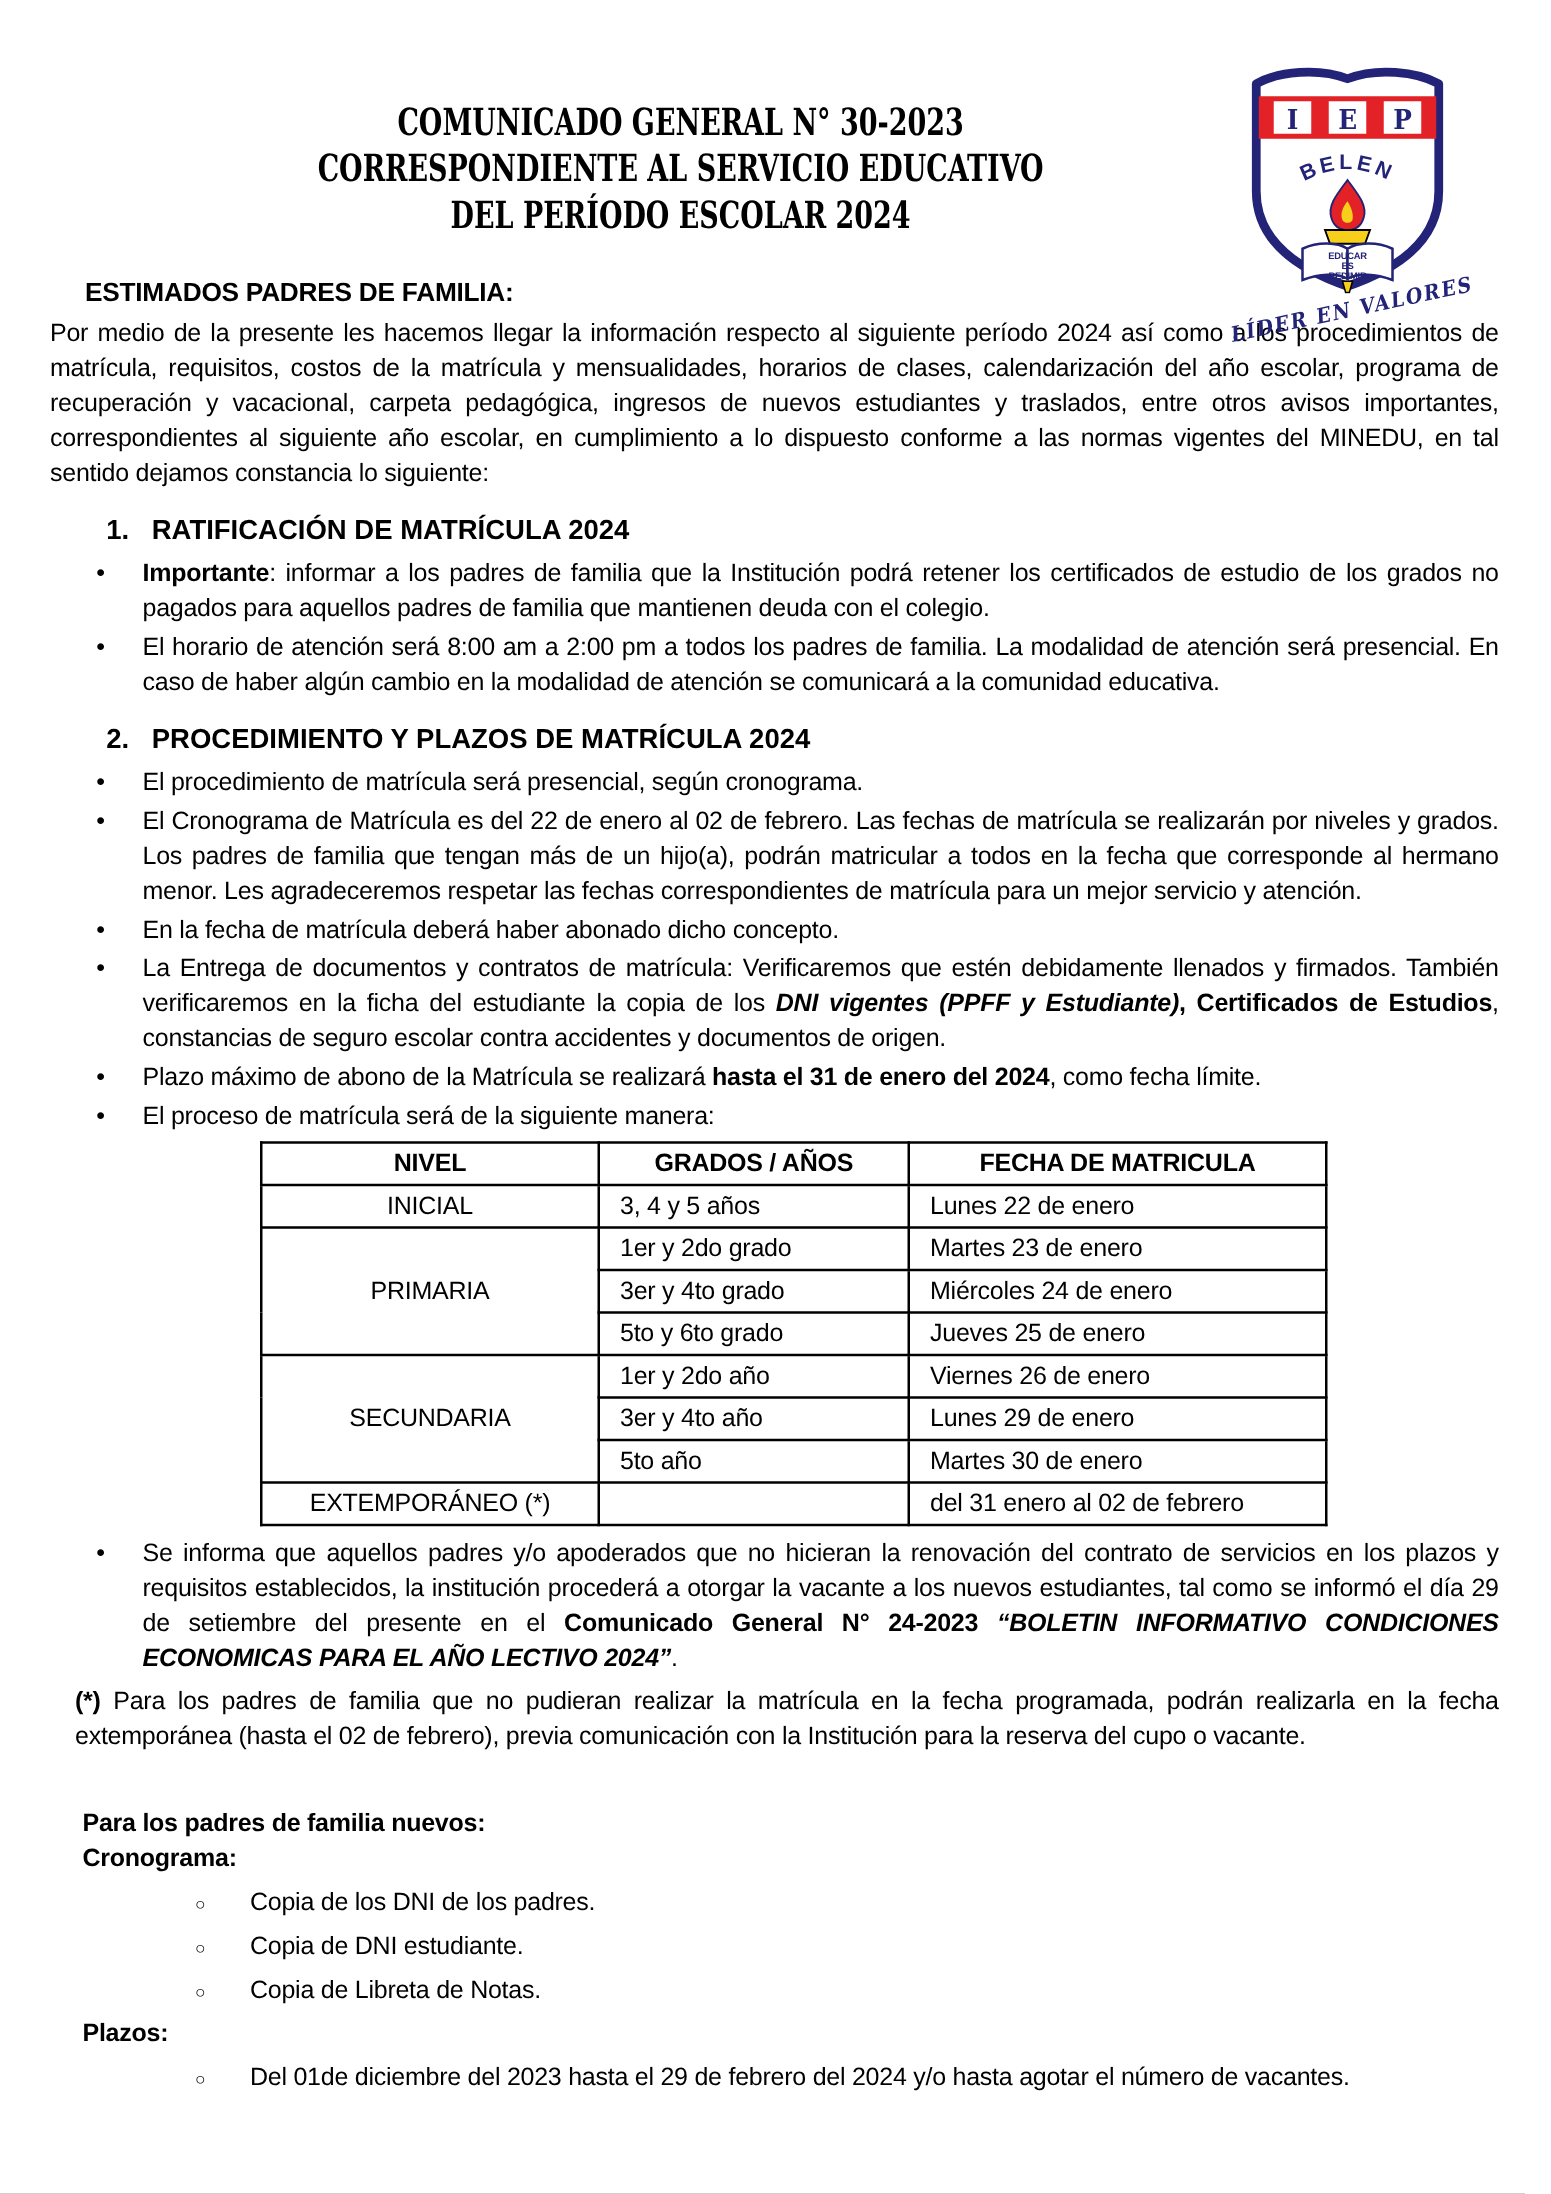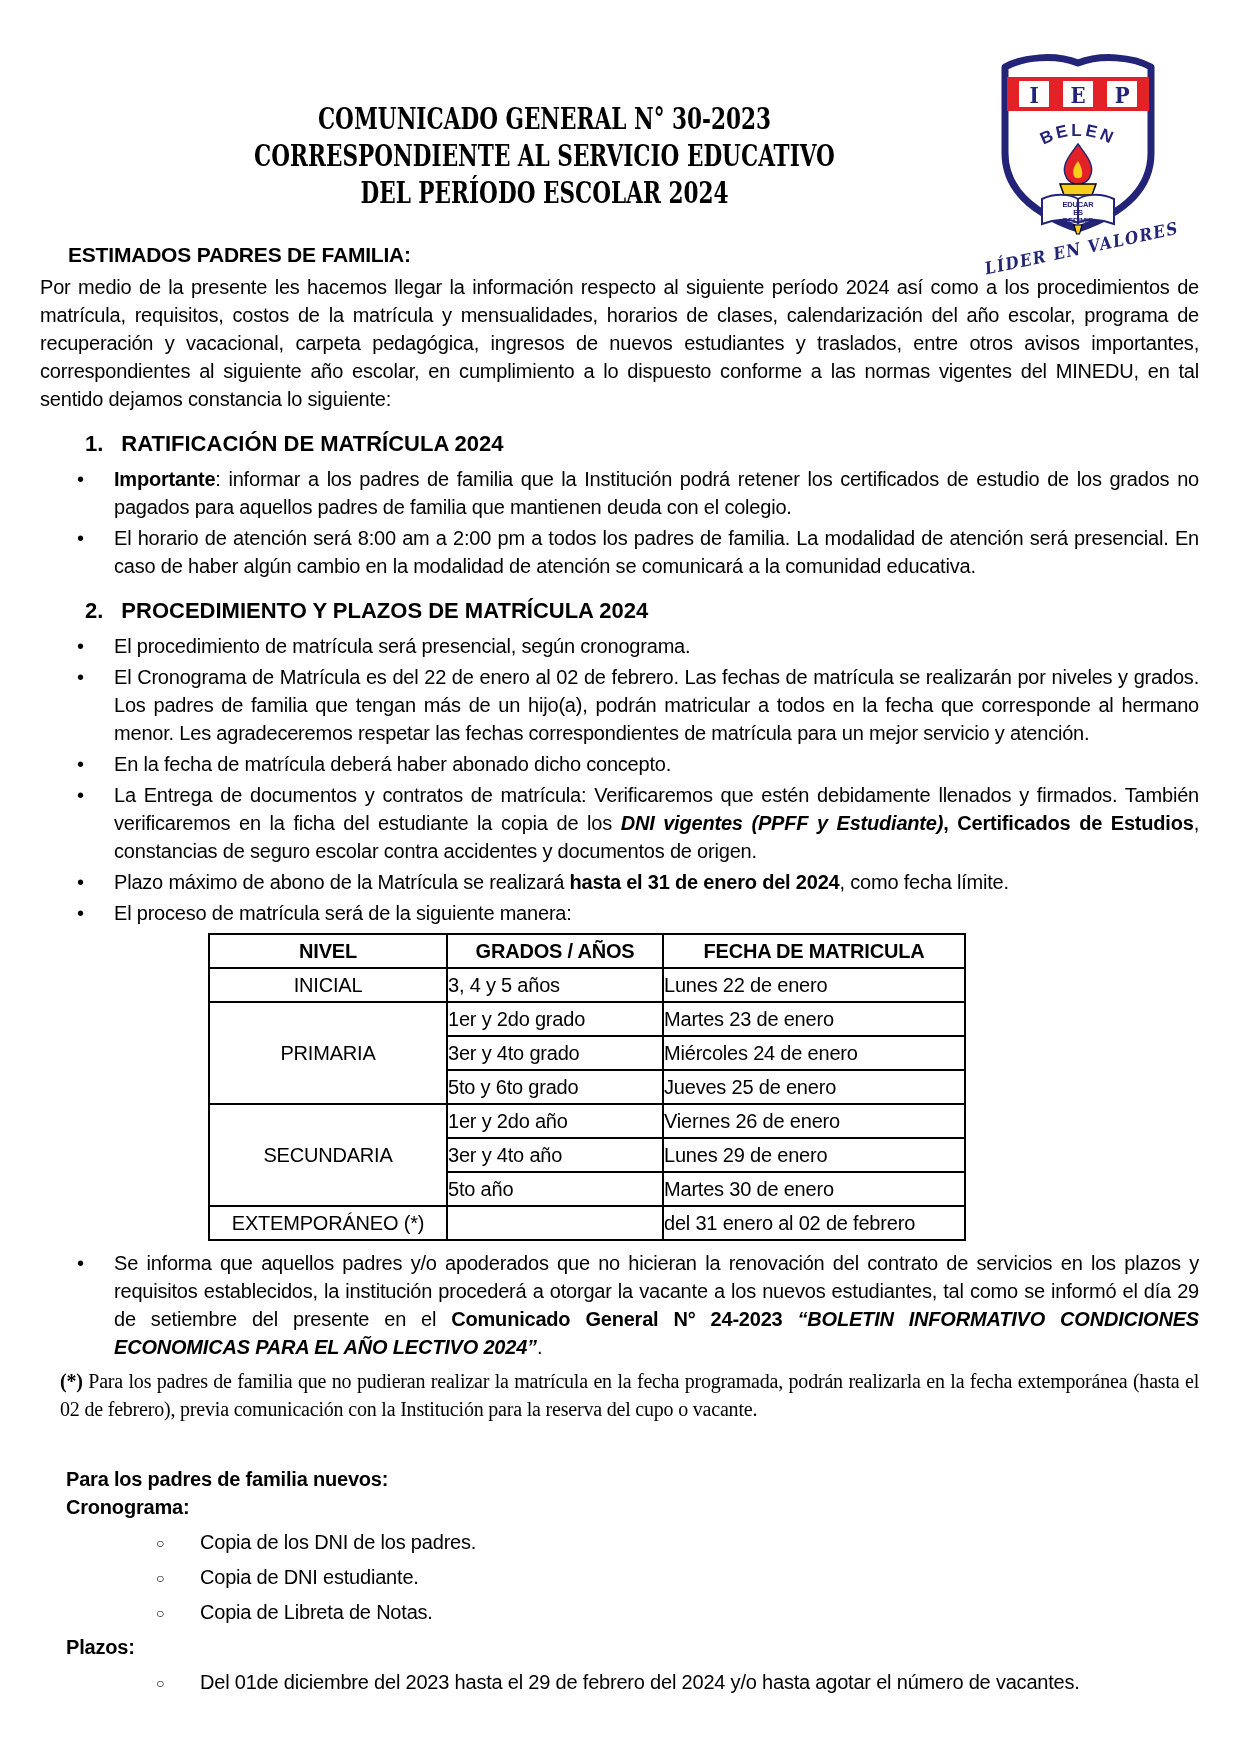--- a/index.html
+++ b/index.html
@@ -19,21 +19,20 @@
   }
   
   .title-block{
     margin-right:150px;
     text-align:center;
     font-family:"DejaVu Serif","Liberation Serif",serif;
     font-weight:bold;
     font-size:30px;
     line-height:37px;
     letter-spacing:0;
-    margin-top:20px;
   }
   .title-line{display:block;transform:scaleX(0.80);transform-origin:50% 50%;white-space:nowrap;}
   .logo{position:absolute;top:50px;right:68px;width:190px;}
   .logo svg{display:block;margin:0 auto;}
   .logo-tagline{
     margin-top:0;
     width:190px;
     text-align:center;
     transform:rotate(-12deg);
     font-family:"DejaVu Serif","Liberation Serif",serif;
@@ -56,32 +55,32 @@
   .bi{font-weight:bold;font-style:italic;}
   
   table.sched{
     border-collapse:collapse;
     margin:6px 0 8px 168px;
     font-size:20px;
   }
   table.sched th,table.sched td{
     border:2px solid #000;
     height:32px;
-    padding:0 0;
+    padding:0 16px;
     text-align:left;
     vertical-align:middle;
     letter-spacing:-0.2px;
   }
   table.sched th{text-align:center;font-weight:bold;}
   table.sched td.nivel{text-align:center;font-weight:normal;}
   table.sched .c1{width:236px;}
   table.sched .c2{width:214px;}
   table.sched .c3{width:300px;}
   
-  .footnote{margin:6px 0 0 20px;text-align:justify;font-family:Liberation Serif, serif;}
+  .footnote{margin:6px 0 0 20px;text-align:justify;}
   .bottom-label{margin:0 0 0 26px;font-weight:bold;}
   .bottom-label.first{margin-top:42px;}
   ul.circles{list-style:none;margin:2px 0;padding:0;}
   ul.circles li{position:relative;padding-left:160px;margin:7px 0;}
   ul.circles li::before{content:"\25CB";position:absolute;left:116px;top:1px;font-size:14px;}
 </style>
 </head>
 <body>
 
 <div class="page">

